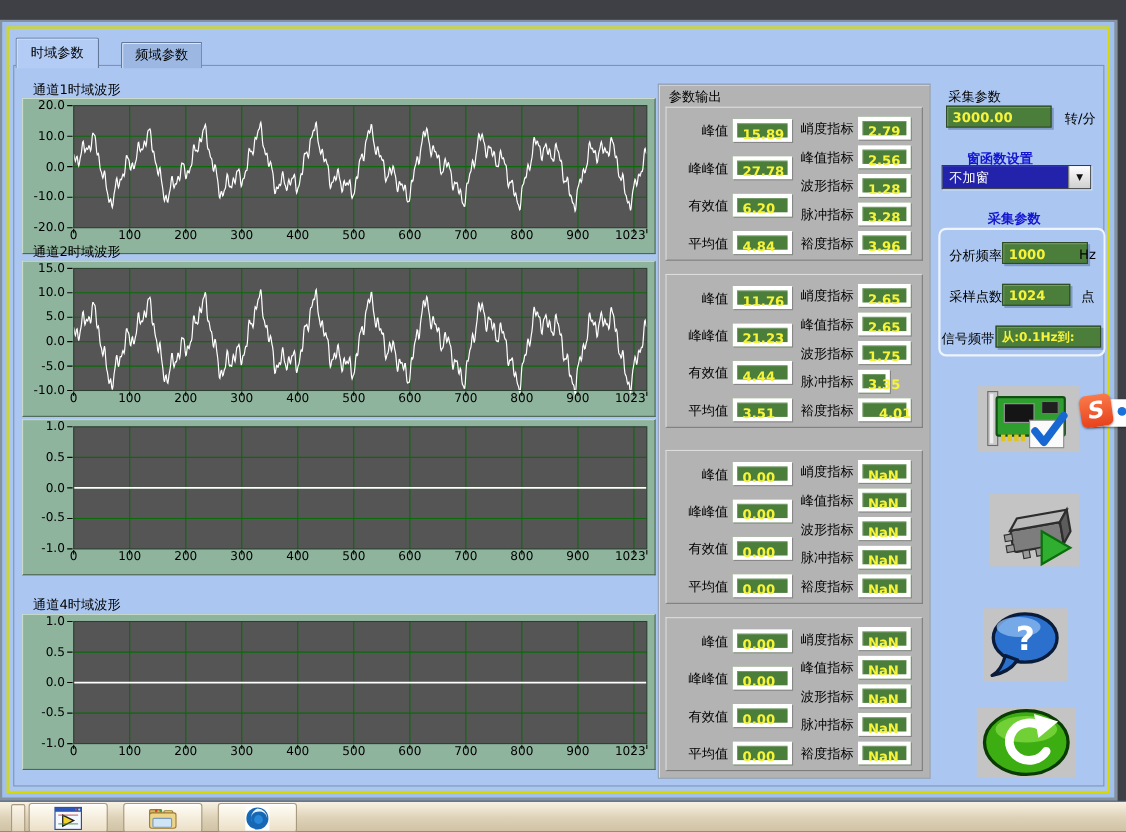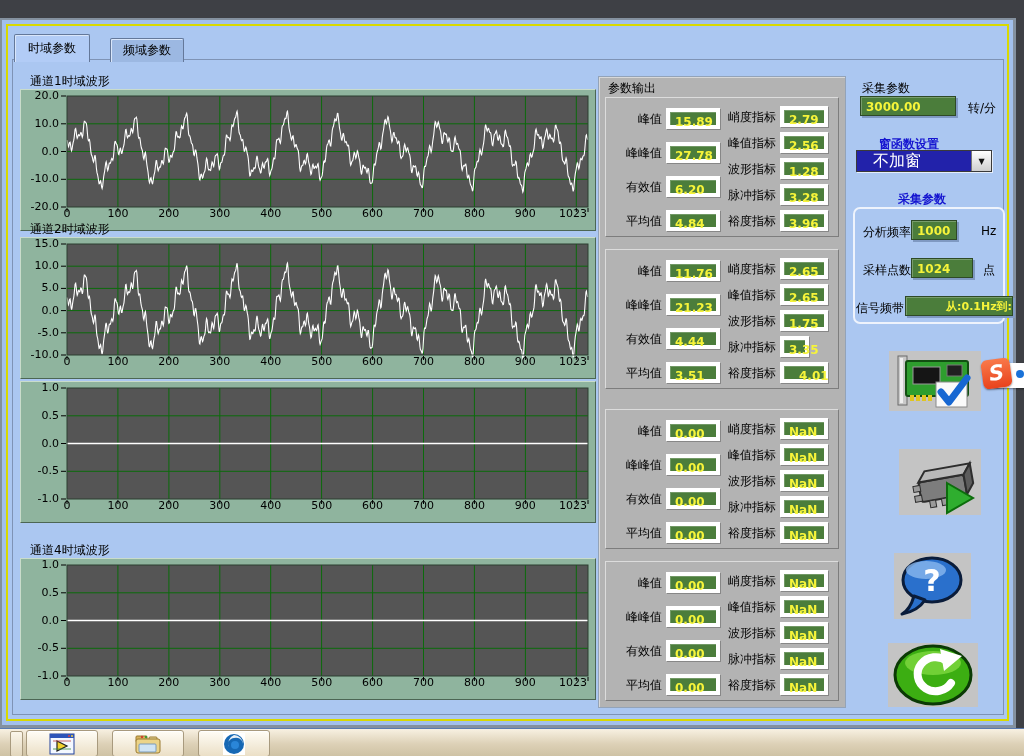--- a/index.html
+++ b/index.html
@@ -53,21 +53,21 @@
     color:#f6f43a;background:#4b7d3b;padding-left:5px;box-sizing:border-box;
     border:4px solid #ffffff;box-shadow:1px 1px 0 #878787,inset 1px 1px 0 rgba(255,255,255,.22);}
   
   .rp-label{position:absolute;font-size:12px;color:#000;}
   .rp-blue{position:absolute;font-size:12px;font-weight:bold;color:#1515d0;}
   .inbox{position:absolute;height:20px;line-height:20px;font-size:12px;font-weight:bold;
     color:#f6f43a;background:#4b7d3b;padding-left:5px;box-sizing:border-box;
     border:1px solid #2e4a26;box-shadow:2px 2px 0 #7f99c2,inset 1px 1px 0 rgba(255,255,255,.25);}
   .dropdown{position:absolute;left:843px;top:90px;width:136px;height:22px;display:flex;
     border:1px solid #3a3a3a;box-shadow:1px 1px 0 #e6eefb;box-sizing:border-box;}
-  .dd-field{flex:1;background:#2222aa;color:#fff;font-size:16px;line-height:20px;padding-left:16px;}
+  .dd-field{flex:1;background:#2222aa;color:#fff;font-size:12px;line-height:20px;padding-left:6px;}
   .dd-btn{width:19px;background:linear-gradient(#ffffff,#cfcfcf);border-left:1px solid #777;
     display:flex;align-items:center;justify-content:center;font-size:8px;color:#111;}
   .acq-panel{position:absolute;left:840px;top:147px;width:152px;height:117px;
     border:2px solid #eef3fc;border-radius:7px;box-sizing:border-box;}
   .icon-btn{position:absolute;background:#c4c4c4;display:flex;align-items:center;justify-content:center;}
   
   .taskbar{position:absolute;left:0;top:728px;width:1024px;height:28px;
     background:linear-gradient(#f8f1e2,#ddd1b7 55%,#cfc2a4);border-top:1px solid #5a7ab0;box-sizing:border-box;}
   .tb-strip{position:absolute;left:10px;top:2px;width:11px;height:24px;
     background:linear-gradient(#fbf6ea,#e2d6bc);border:1px solid #a89a7e;border-radius:2px;}
@@ -444,29 +444,29 @@
 
       <span class="rp-blue" style="left:866px;top:76px;">窗函数设置</span>
       <div class="dropdown">
         <div class="dd-field">不加窗</div>
         <div class="dd-btn">▼</div>
       </div>
 
       <span class="rp-blue" style="left:885px;top:131px;">采集参数</span>
       <div class="acq-panel">
         <span class="rp-label" style="left:8px;top:15px;">分析频率</span>
-        <div class="inbox" style="left:56px;top:11px;width:46px;">1000</div>
+        <div class="inbox" style="left:56px;top:11px;width:78px;">1000</div>
         <span class="rp-label" style="left:126px;top:15px;">Hz</span>
 
         <span class="rp-label" style="left:8px;top:53px;">采样点数</span>
         <div class="inbox" style="left:56px;top:49px;width:62px;">1024</div>
         <span class="rp-label" style="left:128px;top:53px;">点</span>
 
         <span class="rp-label" style="left:1px;top:91px;">信号频带</span>
-        <div class="inbox" style="left:50px;top:87px;width:108px;font-size:11px;text-align:right;">从:0.1Hz到:</div>
+        <div class="inbox" style="left:50px;top:87px;width:96px;font-size:11px;">从:0.1Hz到:</div>
       </div>
 
       <div class="icon-btn" style="left:876px;top:291px;width:92px;height:60px;">
         <svg width="92" height="60" viewBox="0 0 92 60">
           <rect x="9" y="5" width="9" height="49" fill="#c9c9c9" stroke="#6a6a6a"></rect>
           <rect x="11" y="7" width="3" height="45" fill="#efefef"></rect>
           <rect x="17" y="10" width="62" height="35" rx="2" fill="#2e9e2e" stroke="#124f12" stroke-width="2"></rect>
           <rect x="24" y="16" width="27" height="17" fill="#151515" stroke="#9a9a9a"></rect>
           <rect x="58" y="14" width="15" height="11" fill="#202020" stroke="#777"></rect>
           <rect x="21" y="44" width="4" height="6" fill="#e0c520"></rect>

